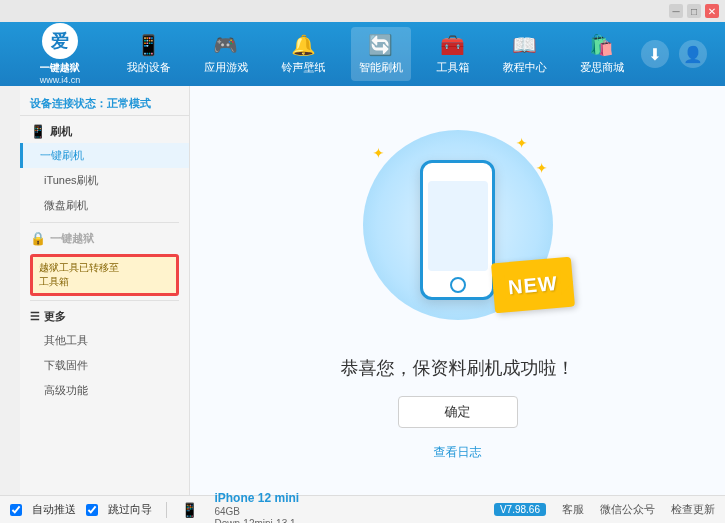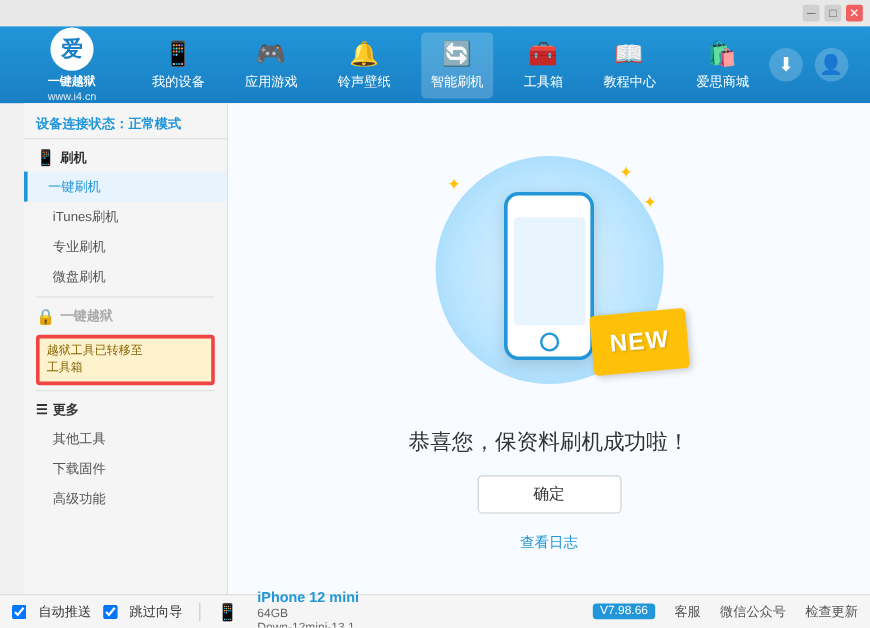--- a/index.html
+++ b/index.html
@@ -313,21 +313,20 @@
       <span>设备连接状态：</span><span style="color:#2196d8;font-weight:bold;">正常模式</span>
     </div>
 
     <div class="sidebar-section-header">
       <span class="sidebar-section-icon">📱</span>
       <span>刷机</span>
     </div>
 
     <div class="sidebar-item active">一键刷机</div>
     <div class="sidebar-item">iTunes刷机</div>
-    <div class="sidebar-item">专业刷机</div>
     <div class="sidebar-item">微盘刷机</div>
 
     <div class="sidebar-divider"></div>
 
     <div class="sidebar-section-header" style="color:#aaa;">
       <span class="sidebar-section-icon" style="color:#aaa;">🔒</span>
       <span>一键越狱</span>
     </div>
     <div class="sidebar-warning">越狱工具已转移至<br>工具箱</div>
 

